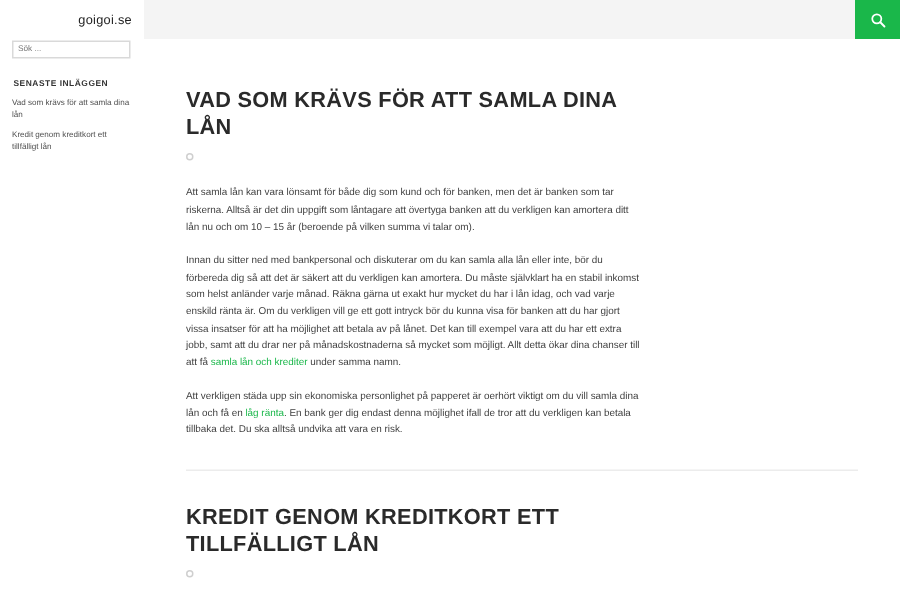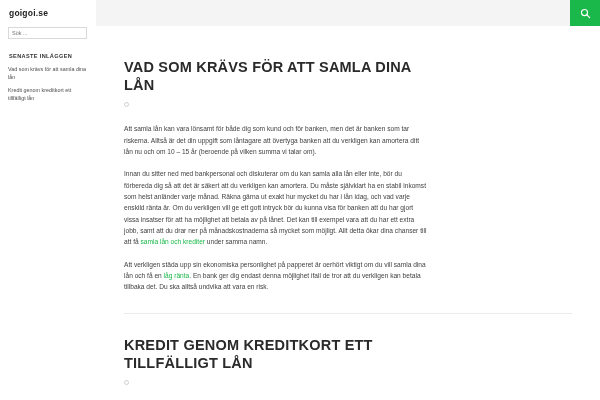--- a/index.html
+++ b/index.html
@@ -20,25 +20,26 @@
   
   .sidebar {
     width: 96px;
     flex: 0 0 96px;
     background: #ffffff;
     padding: 8px 8px 0 8px;
     border-right: 0;
   }
   .site-title {
     font-size: 8.5px;
-    font-weight: bold;
+    font-weight: normal;
     color: #222222;
     letter-spacing: .2px;
     margin: 1px 0 9px 1px;
     line-height: 1.1;
+    text-align: right;
   }
   .search-box {
     width: 79px;
     height: 12px;
     border: 1px solid #d9d9d9;
     background: #fff;
     font-size: 5.5px;
     color: #b3b3b3;
     padding: 0 3px;
     line-height: 11px;

